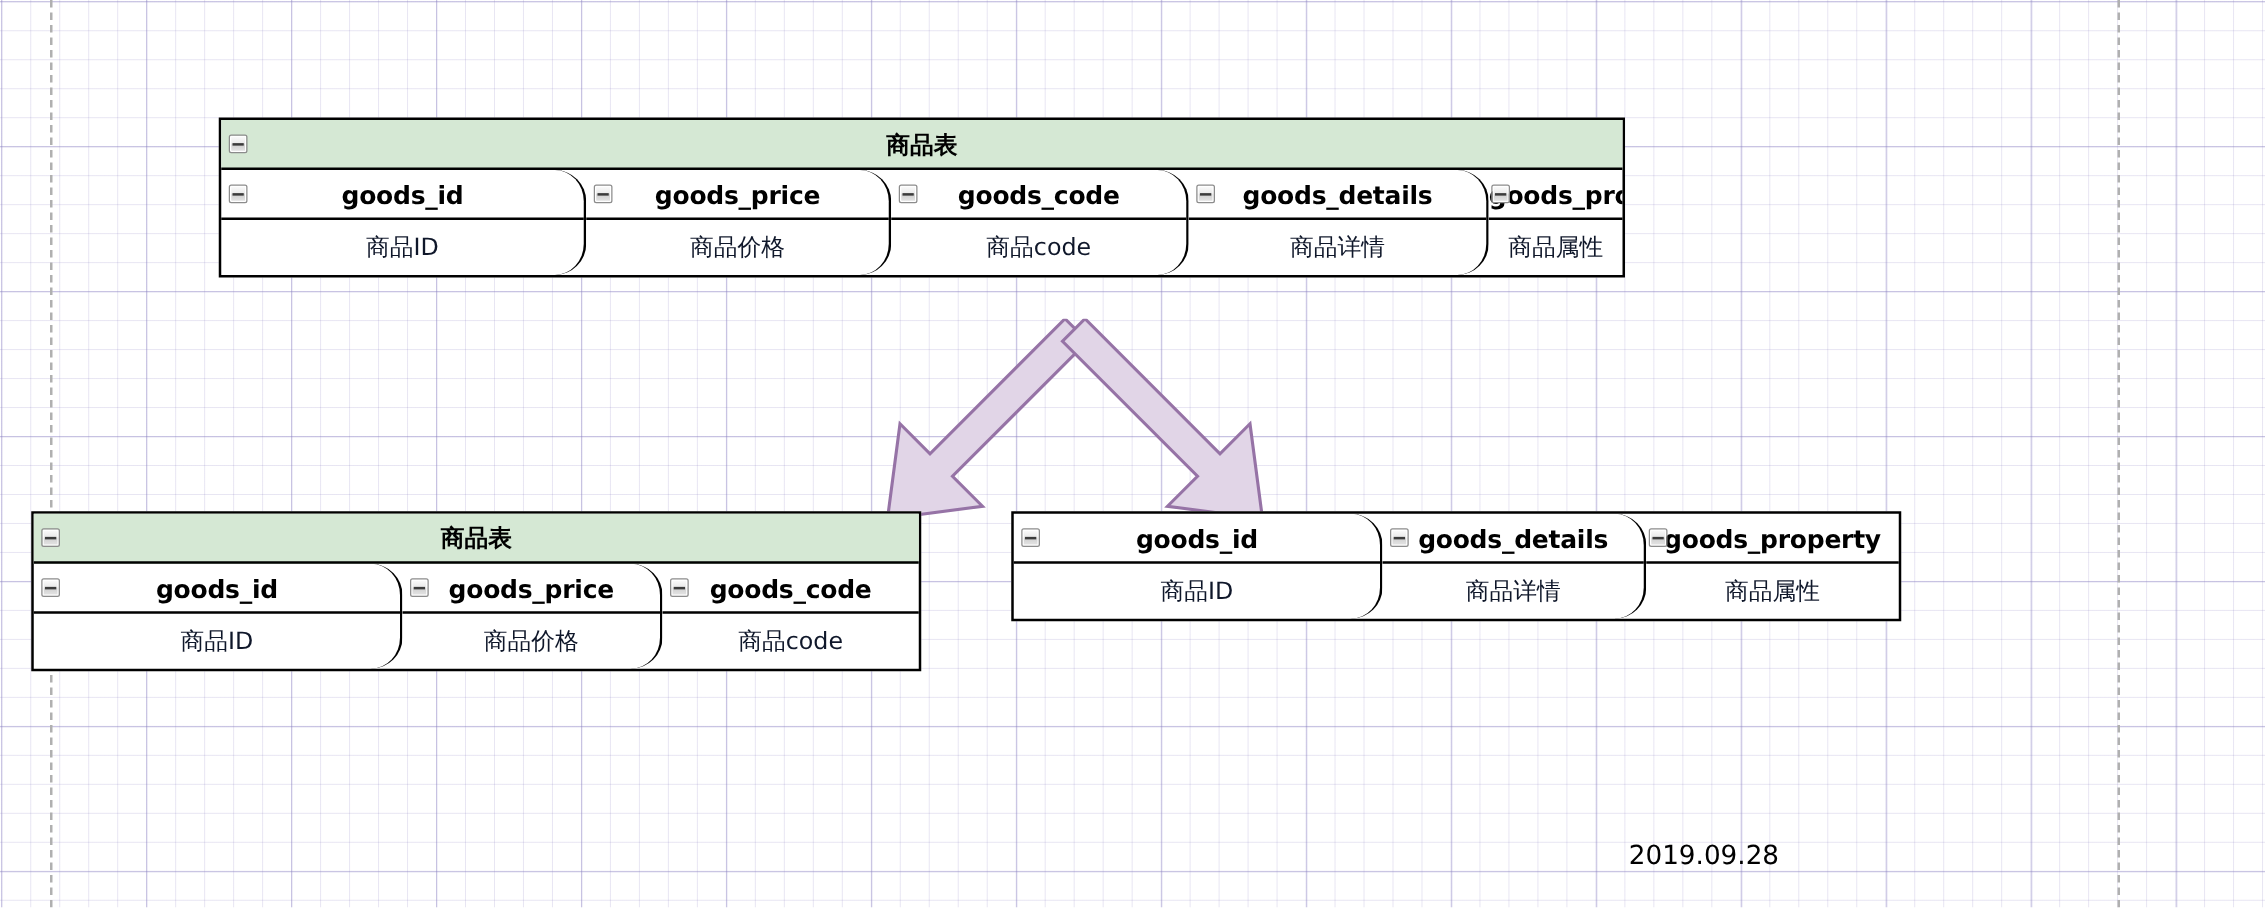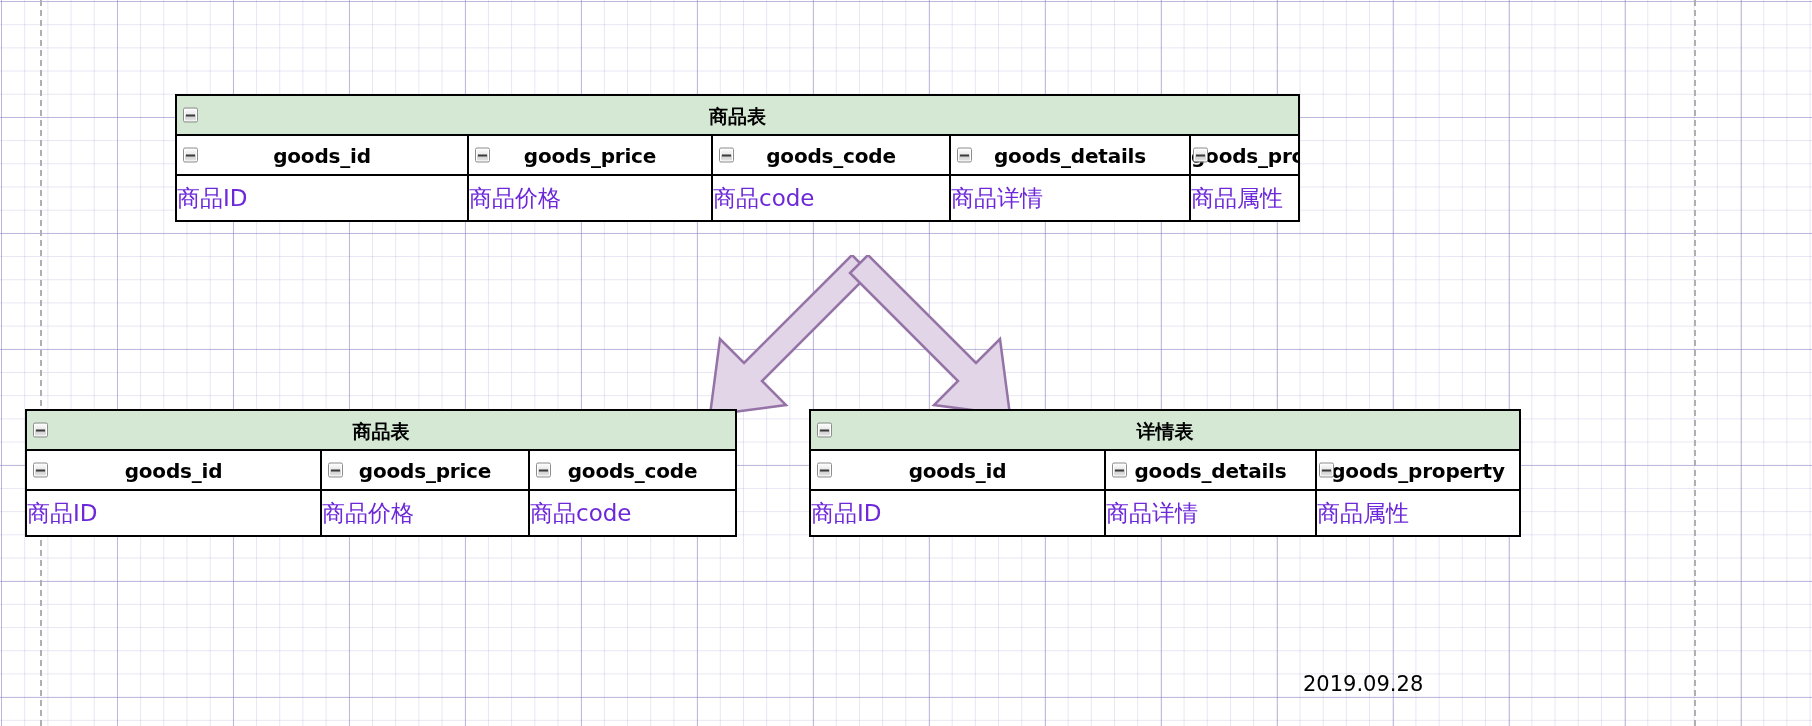--- a/index.html
+++ b/index.html
@@ -56,42 +56,44 @@
   }
 
   .cols {
     display: flex;
     width: 100%;
   }
   .col {
     border-right: 2px solid #000000;
     flex: 1 1 0;
     min-width: 0;
+    border-radius: 25px;
   }
   .col:last-child { border-right: none; }
 
   .col-head {
     position: relative;
     height: 40px;
     line-height: 40px;
     text-align: center;
     font-size: 20px;
     font-weight: 700;
     letter-spacing: -0.2px;
     color: #000000;
     border-bottom: 2px solid #000000;
     white-space: nowrap;
     overflow: hidden;
     font-family: "DejaVu Sans", "Liberation Sans", sans-serif;
   }
   .col-val {
     height: 44px;
     line-height: 44px;
-    font-size: 23px;
-    color: #6d28d9;
+    text-align: center;
+    font-size: 19px;
+    color: #0f172a;
     white-space: nowrap;
     overflow: hidden;
     font-family: "DejaVu Sans", "Liberation Sans", sans-serif;
   }
 
   
   .minus-icon {
     position: absolute;
     left: 6px;
     top: 50%;
@@ -230,24 +232,20 @@
           <span class="minus-icon"></span>
           <span>goods_code</span>
         </div>
         <div class="col-val">商品code</div>
       </div>
     </div>
   </div>
 
   <div class="entity" id="tbl-br" style="left:809px; top:409px; width:712px;">
 
-    <div class="entity-title">
-      <span class="minus-icon"></span>
-      <span>详情表</span>
-    </div>
 
     <div class="cols">
       <div class="col" style="flex:0 0 295px;">
         <div class="col-head">
           <span class="minus-icon"></span>
           <span>goods_id</span>
         </div>
         <div class="col-val">商品ID</div>
       </div>
 

